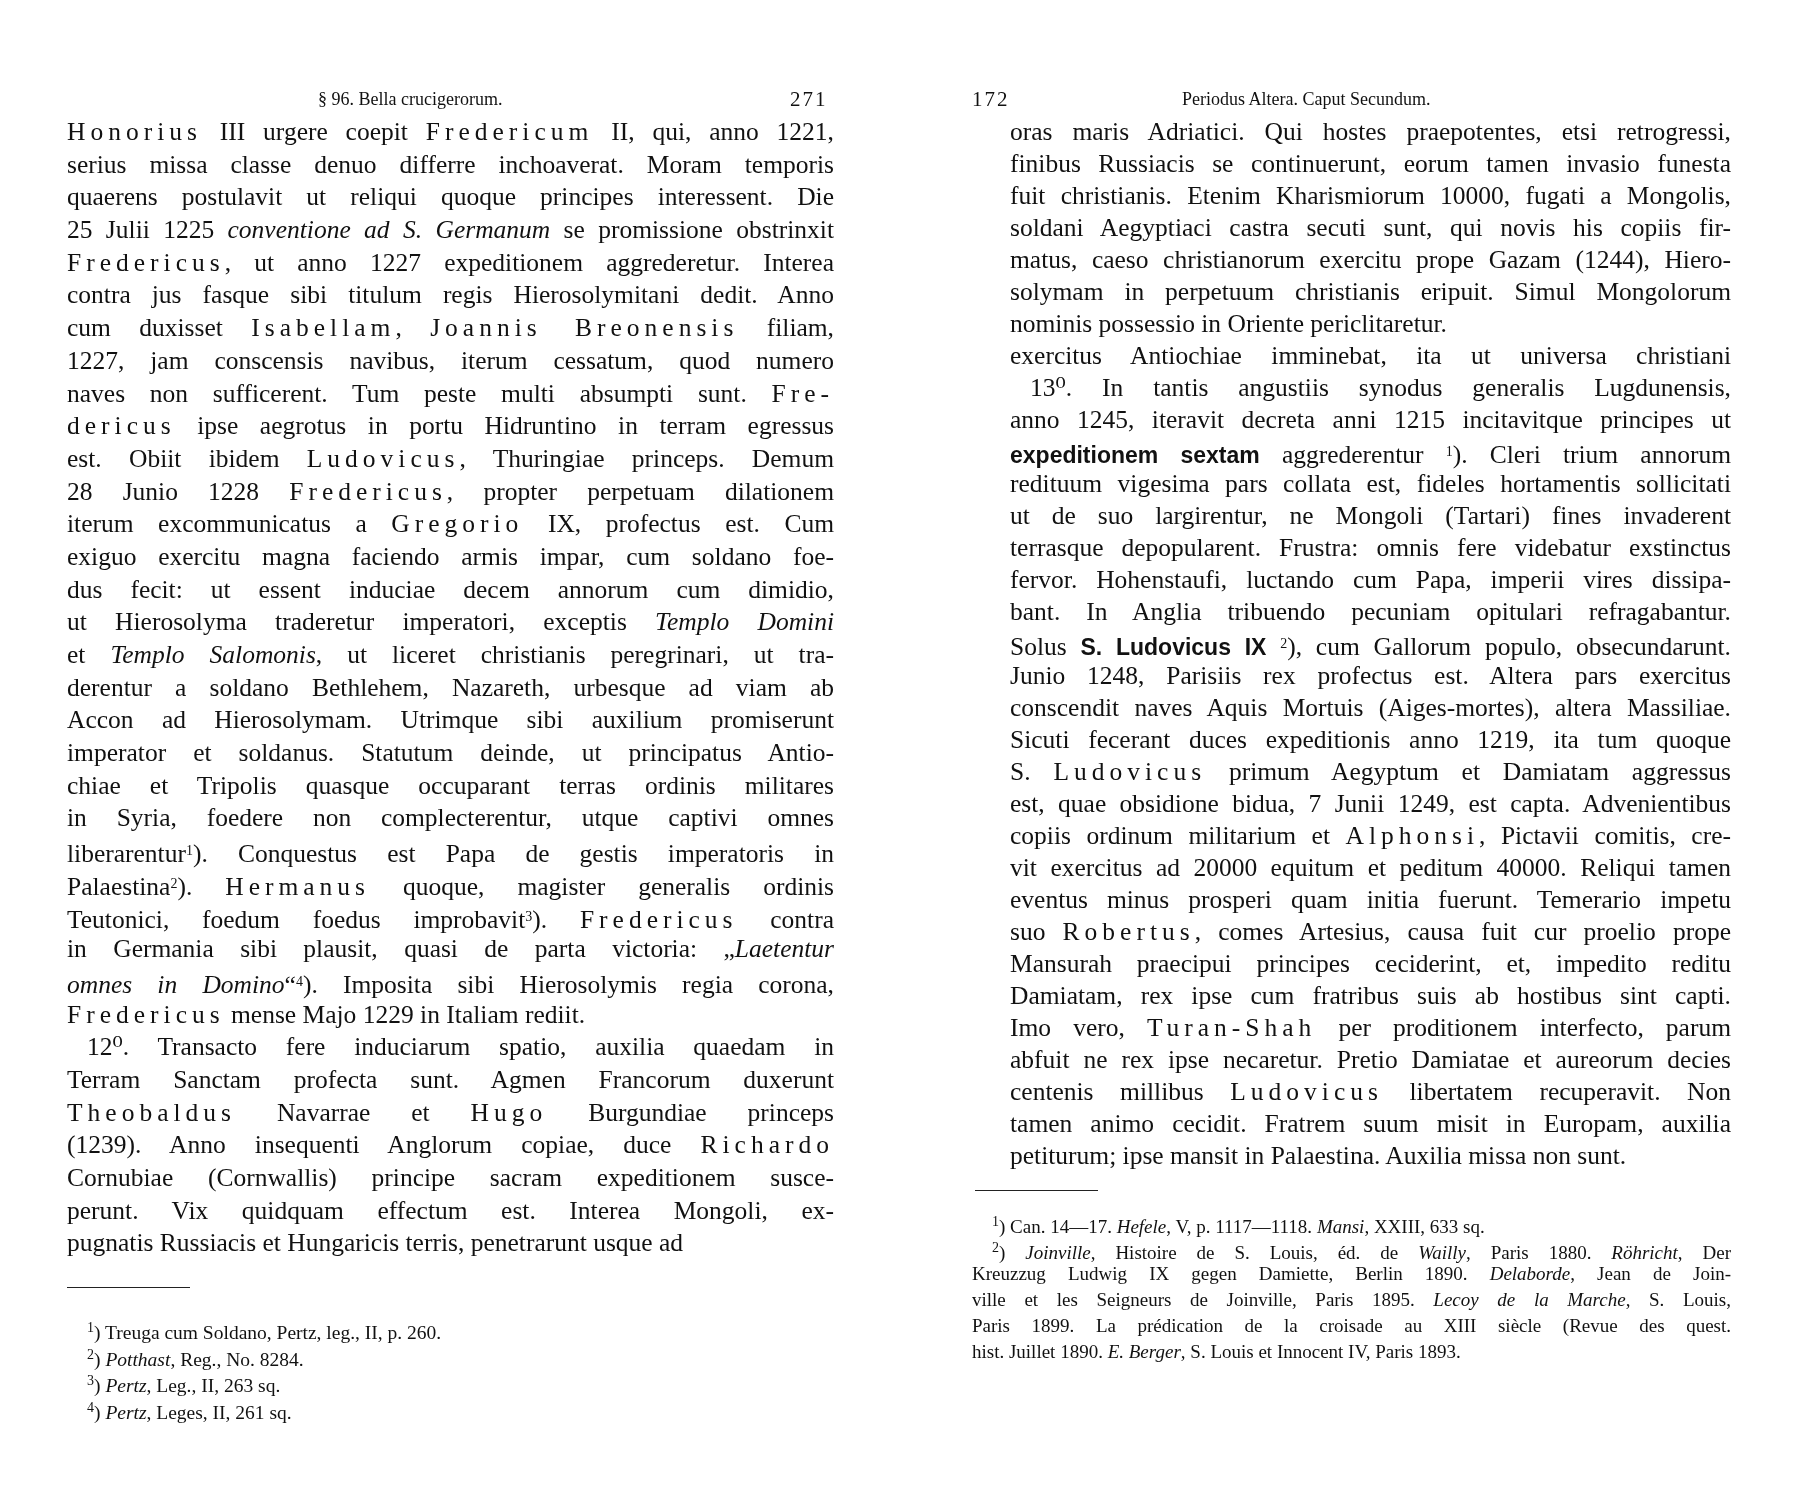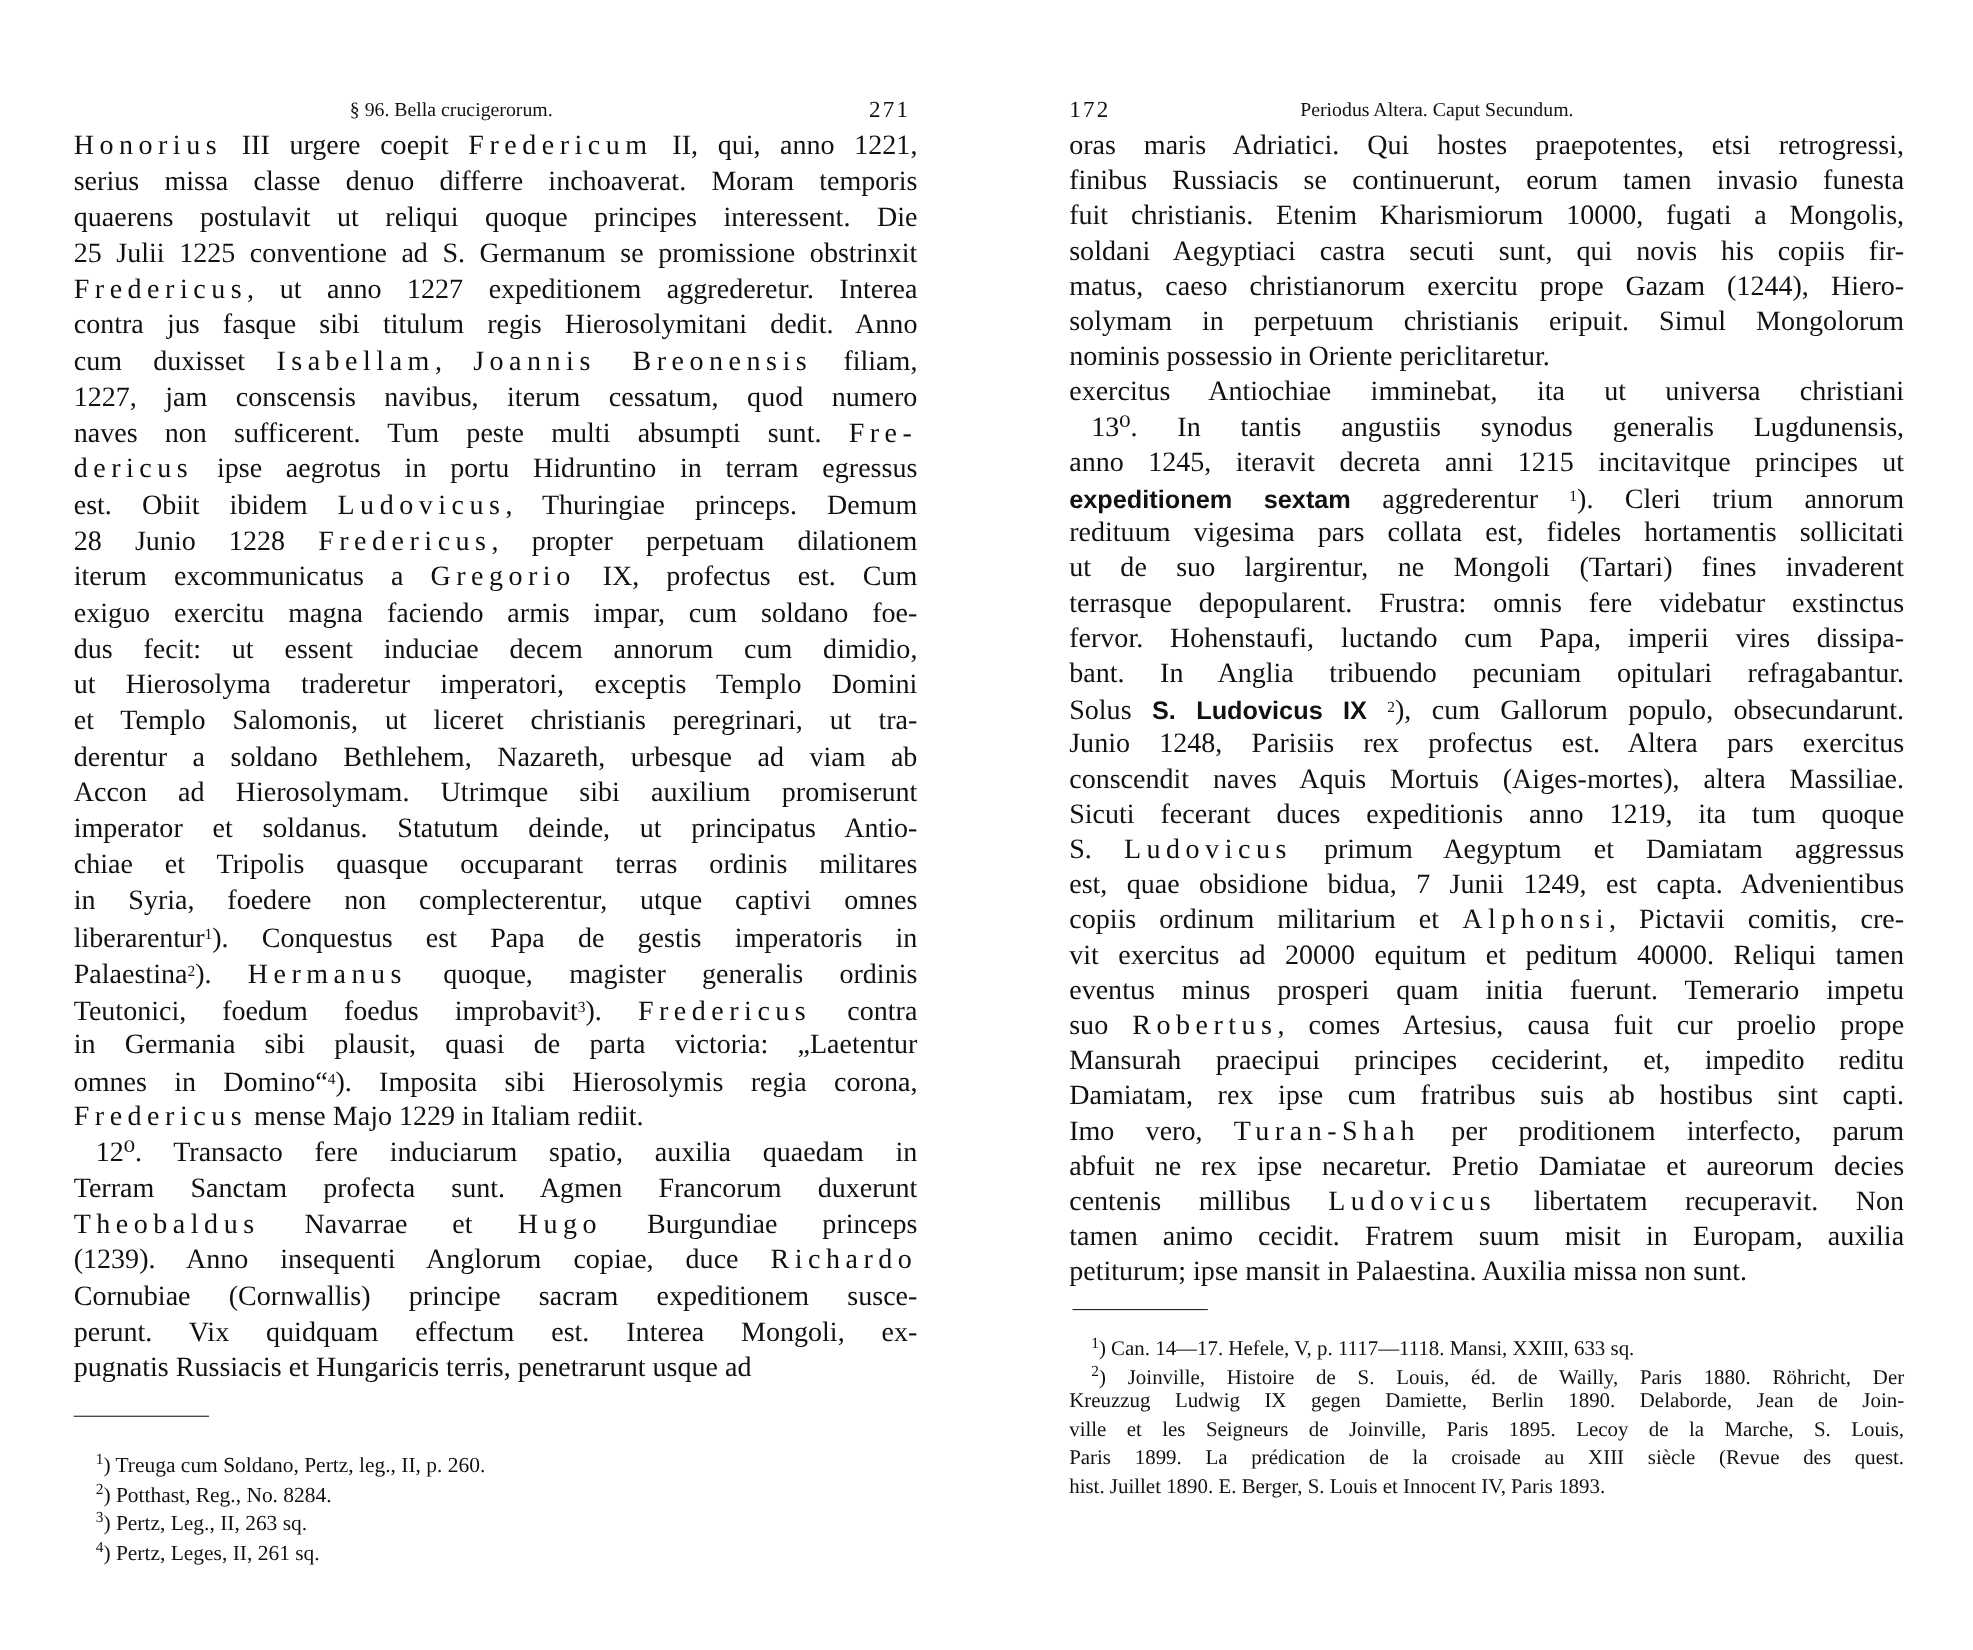--- a/index.html
+++ b/index.html
@@ -4,24 +4,24 @@
 <style>
   html,body{margin:0;padding:0;background:#ffffff;}
   body{width:1794px;height:1500px;position:relative;overflow:hidden;color:#111;font-family:"Liberation Serif","DejaVu Serif",serif;}
   .page{position:absolute;top:0;}
   #page-left{left:67px;width:767px;}
   #page-right{left:972px;width:759px;}
   .hdr{position:absolute;top:86px;height:26px;font-size:18px;line-height:26px;white-space:nowrap;}
   .hdr-num{font-size:21px;letter-spacing:2px;}
   .body{position:absolute;top:116px;left:0;right:0;}
   .line{height:32.7px;line-height:32.7px;font-size:25.5px;text-align:justify;text-align-last:justify;white-space:nowrap;overflow:visible;}
-  #page-right .line{height:32px;line-height:32px;}
+  #page-right .line{height:32px;line-height:32px;margin-left:38px;}
   .line.last{text-align-last:left;}
   .line.indent{padding-left:20px;}
-  .seg-i{}
+  .seg-i{font-style:italic;}
   .seg-b{font-weight:bold;font-family:"Liberation Sans","DejaVu Sans",sans-serif;font-size:23px;}
   .seg-sp{letter-spacing:5px;}
   .seg-sup{font-size:14px;vertical-align:7px;}
   .rule{position:absolute;height:0;border-top:1.5px solid #222;width:123px;}
   .notes{position:absolute;left:0;right:0;}
   .note{font-size:19.5px;line-height:26.5px;height:26.5px;white-space:nowrap;}
   #page-right .note{text-align:justify;text-align-last:justify;font-size:19px;line-height:26px;height:26px;}
   #page-right .note.last{text-align-last:left;}
   .note.indent{padding-left:20px;}
 </style>

